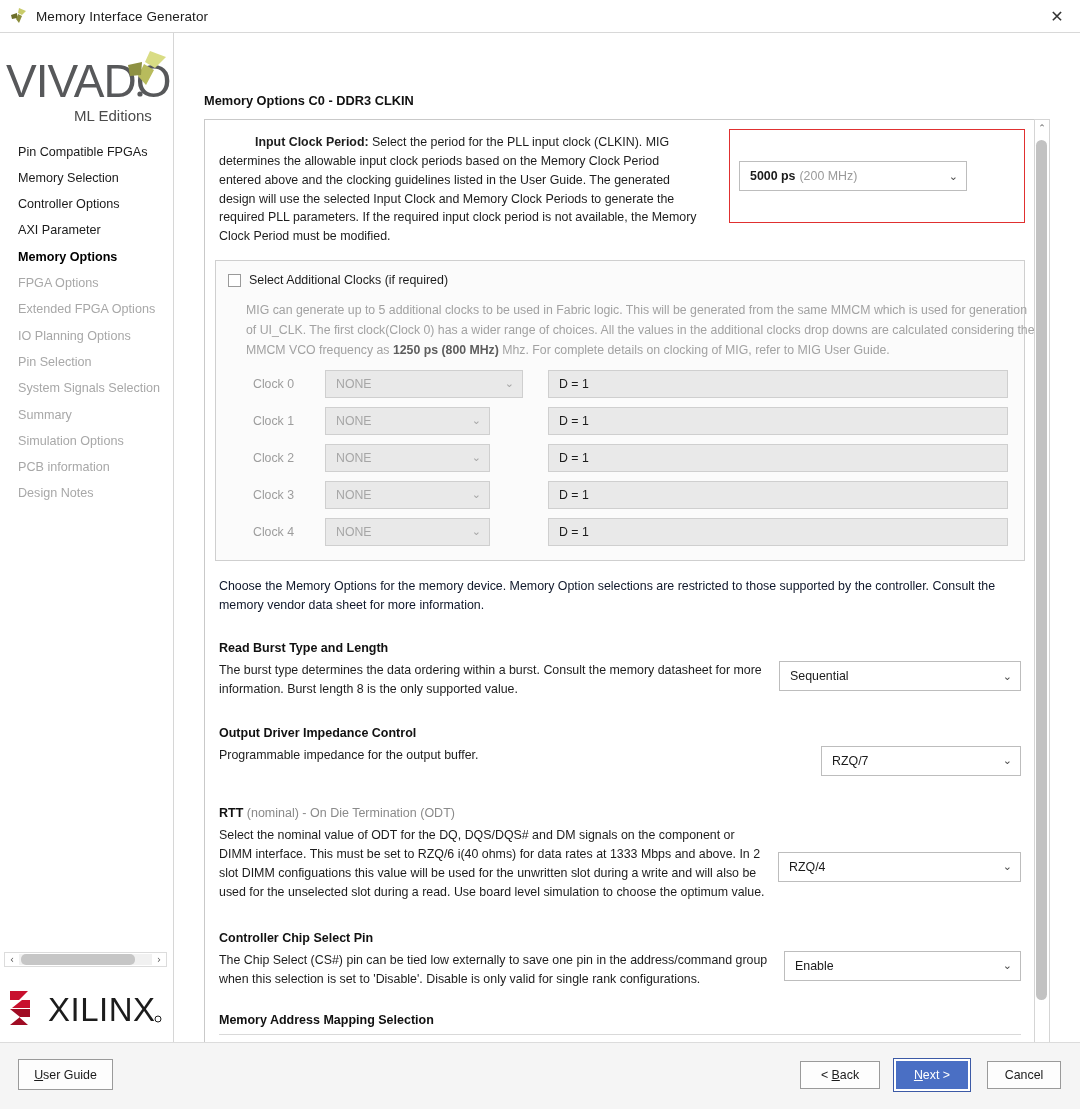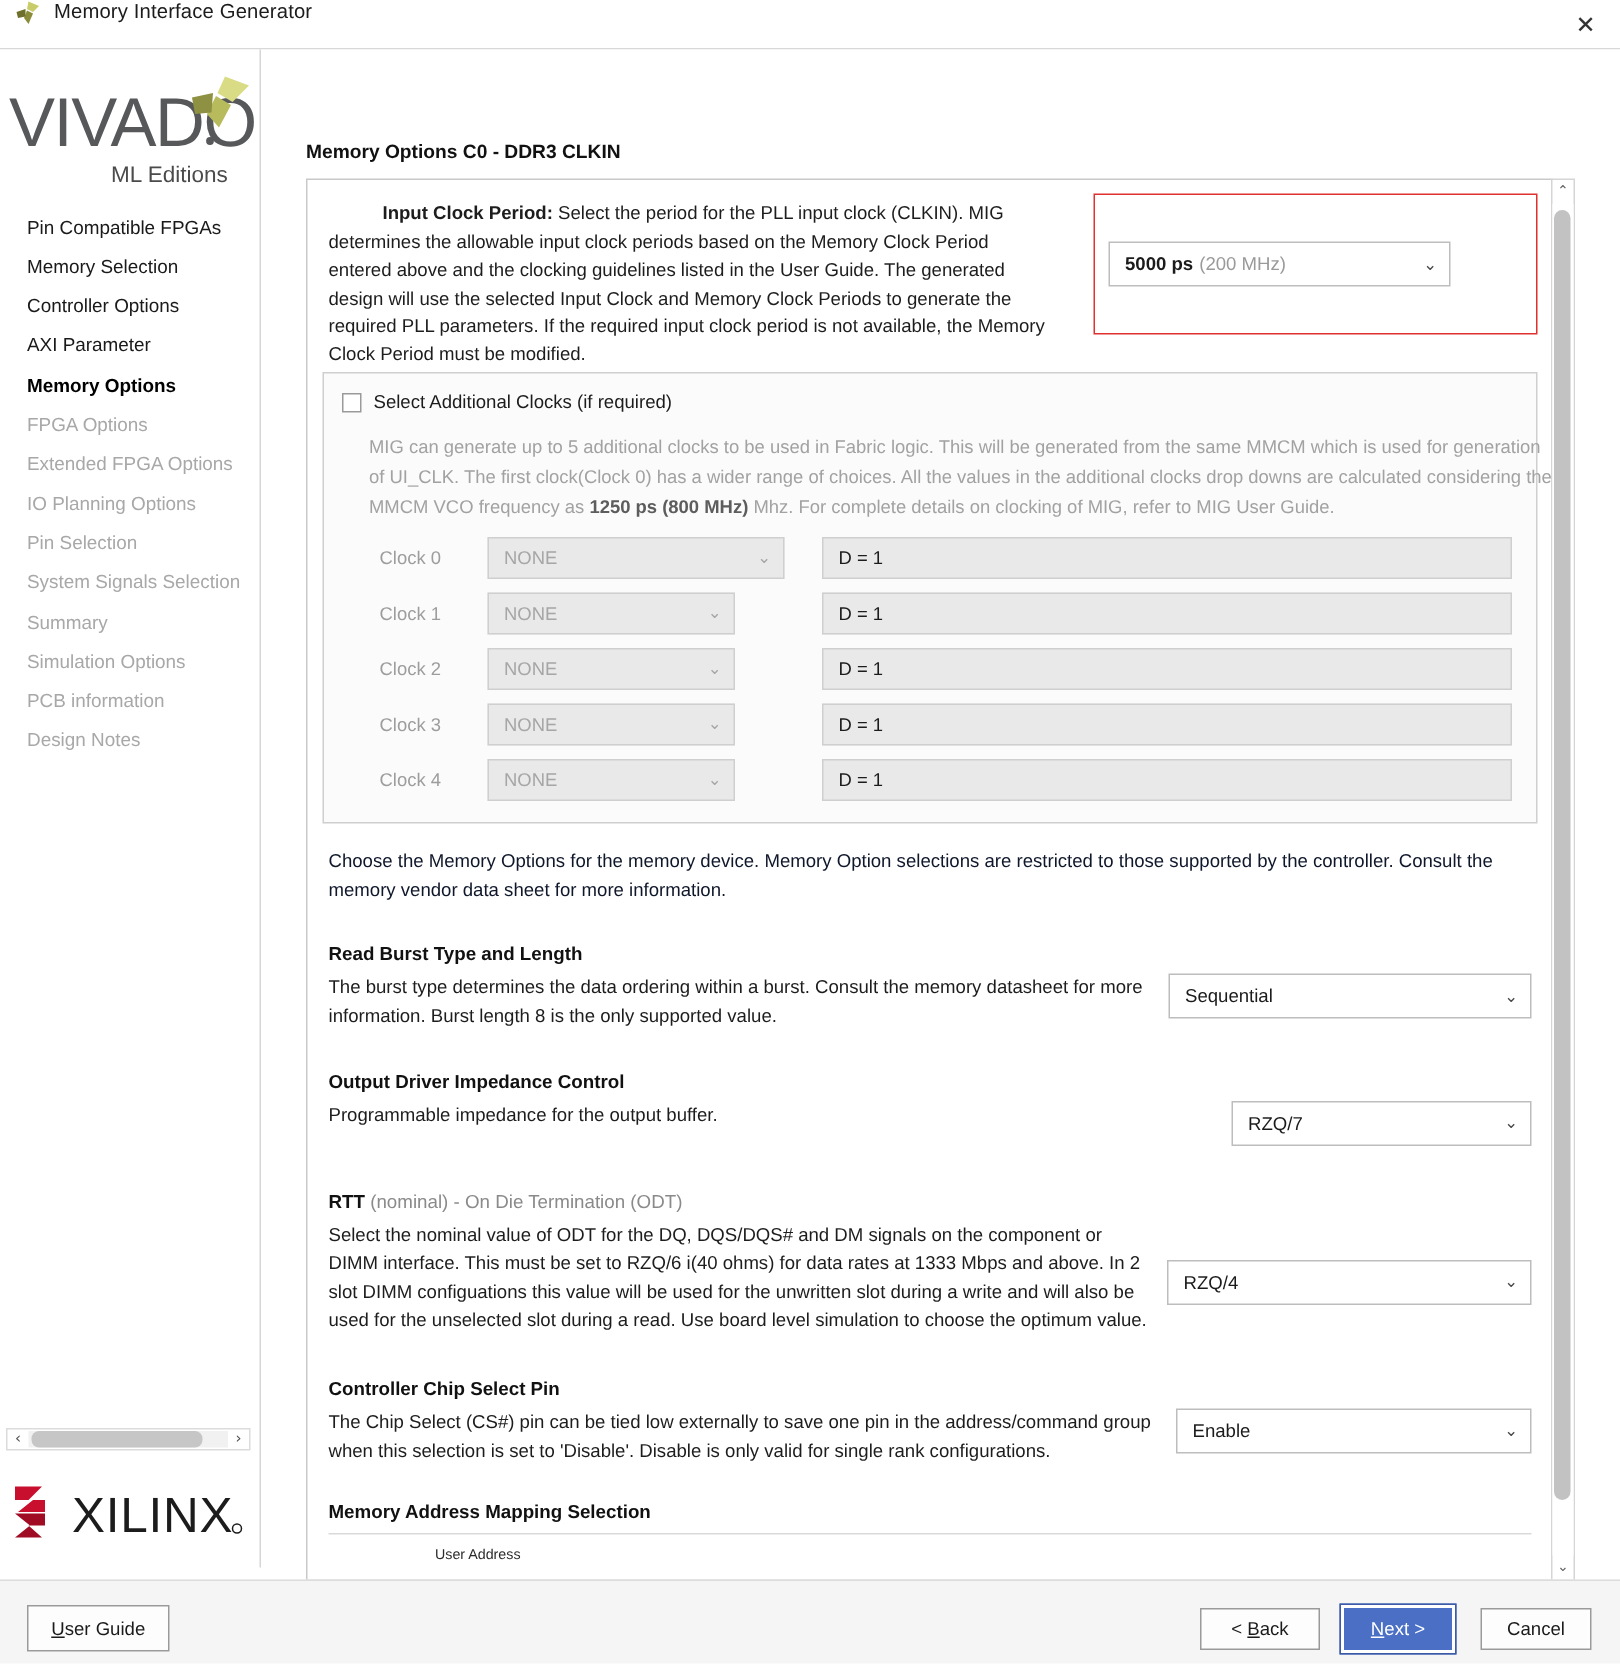--- a/index.html
+++ b/index.html
@@ -8,21 +8,21 @@
     font-family: "Liberation Sans", sans-serif;
     background: #ffffff;
     overflow: hidden;
   }
 
   
   .titlebar {
     height: 33px; width: 1080px;
     background: #ffffff;
     border-bottom: 1px solid #d8d8d8;
-    display: flex; 
+    display: flex; align-items: center;
     position: relative;
   }
   .tb-logo { width: 18px; height: 18px; margin-left: 10px; position: relative; }
   .tb-logo svg { display: block; }
   .tb-title {
     font-size: 13.5px; color: #1c1c1c; margin-left: 8px;
     letter-spacing: .1px;
   }
   .tb-close {
     position: absolute; right: 0; top: 0;
@@ -134,21 +134,21 @@
     font-family: "DejaVu Sans", sans-serif;
   }
   .sel .muted { color: #9a9a9a; margin-left: 4px; }
   .sel .strong { font-weight: bold; }
   .clk-sel {
     position: absolute; left: 524px; top: 32px; width: 228px;
   }
 
   
   .addclk-box {
-    margin: 2px 10px 0 10px;
+    margin: 14px 10px 0 10px;
     border: 1px solid #cfcfcf; background: #fbfbfb;
     padding: 12px 16px 14px 12px;
   }
   .cb-row { display: flex; align-items: center; gap: 8px; }
   .checkbox {
     width: 13px; height: 13px; border: 1px solid #9a9a9a;
     background: #fff; display: inline-block;
   }
   .cb-label { font-size: 12.4px; color: #1c1c1c; }
   .addclk-desc {
@@ -203,21 +203,21 @@
   }
   .map-area { position: relative; margin-top: 8px; height: 60px; }
   .map-caption {
     position: absolute; left: 85px; top: 0;
     font-size: 9.5px; color: #2a2a2a;
   }
 
   
   .footer {
     position: absolute; left: 0; bottom: 0;
-    width: 1080px; height: 56px;
+    width: 1080px; height: 67px;
     background: #f5f5f5; border-top: 1px solid #dcdcdc;
   }
   .btn {
     border: 1px solid #9a9a9a; background: #fdfdfd;
     font-size: 12.4px; color: #1b1b1b;
     display: flex; align-items: center; justify-content: center;
     position: absolute;
   }
   .btn u { text-decoration: underline; }
   #btn-userguide { left: 18px; top: 16px; width: 95px; height: 31px; }

